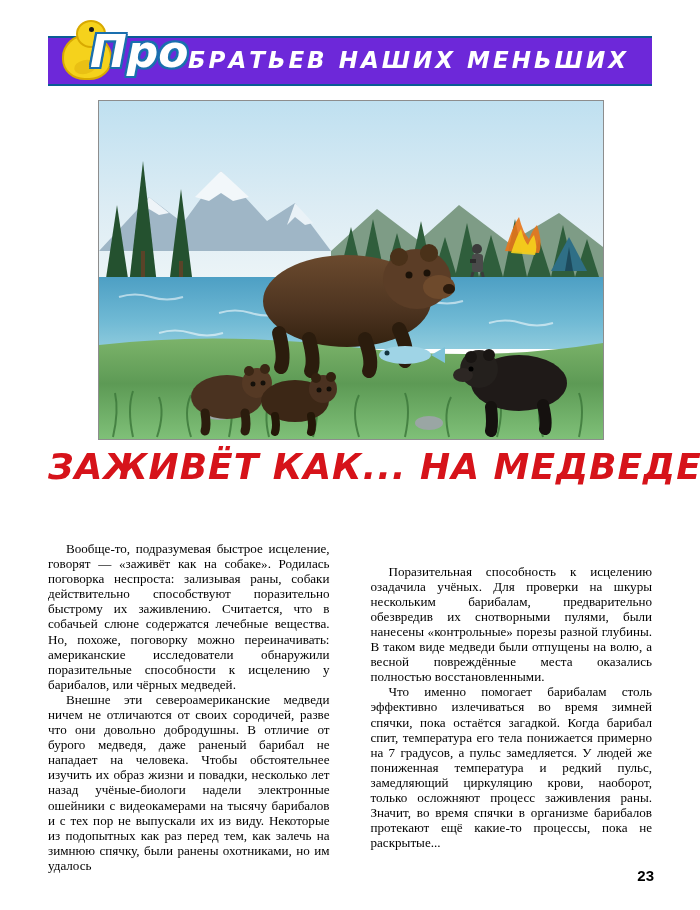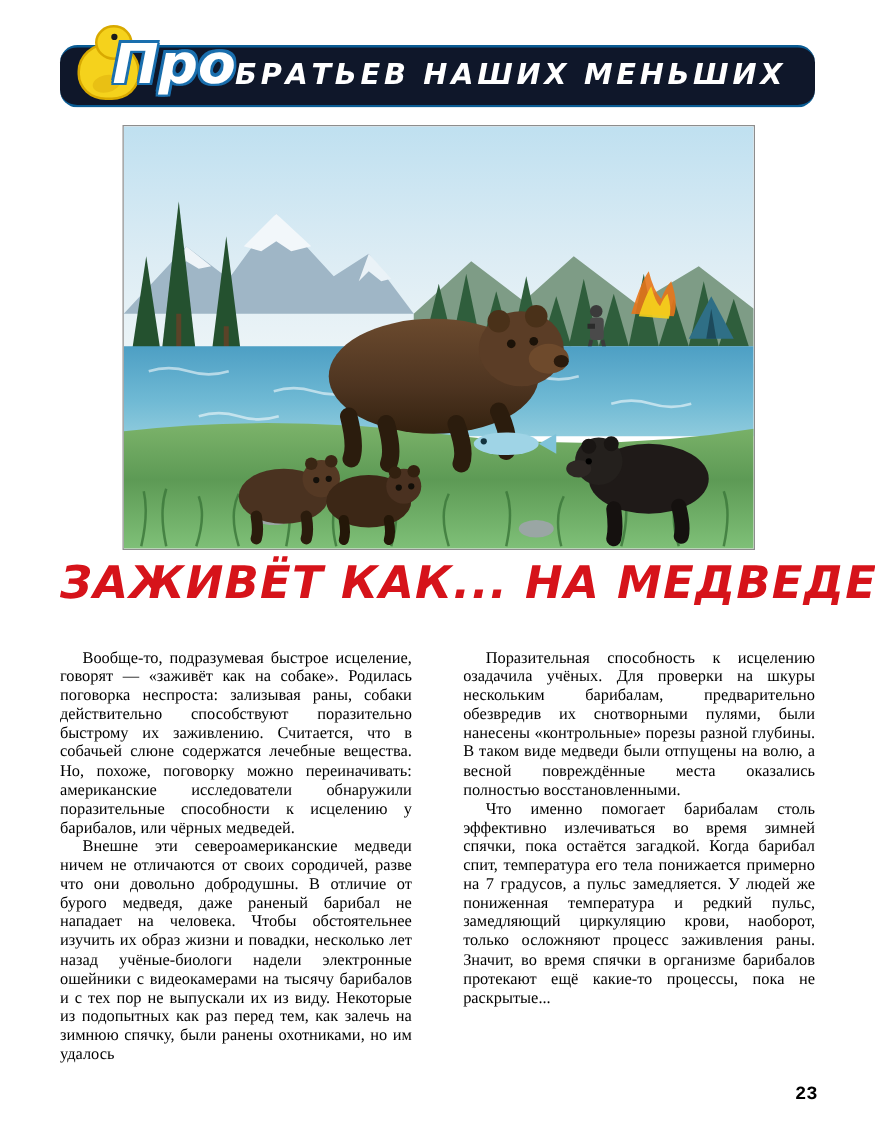--- a/index.html
+++ b/index.html
@@ -22,24 +22,23 @@
     padding: 0;
   }
 
   
   .banner {
     position: absolute;
     left: 48px;
     top: 36px;
     width: 604px;
     height: 46px;
-    background: #0f172a;
+    background: #6d28d9;
     border-top: 2px solid #0a5c94;
     border-bottom: 2px solid #0a5c94;
-    border-radius: 14px;
   }
   .banner-inner {
     position: relative;
     width: 100%;
     height: 100%;
   }
   .banner-title {
     position: absolute;
     left: 140px;
     top: 9px;
@@ -148,25 +147,26 @@
     font-size: 36px;
     letter-spacing: 1px;
     color: #d6131a;
     white-space: nowrap;
   }
 
   
   .columns {
     position: absolute;
     left: 48px;
-    top: 518px;
+    top: 532px;
     width: 604px;
     height: 350px;
     display: flex;
     gap: 41px;
+    align-items: center;
   }
   .col {
     width: 289px;
     font-size: 13.1px;
     line-height: 15.1px;
     text-align: justify;
     text-align-last: left;
     hyphens: auto;
   }
   .col p {
@@ -178,21 +178,21 @@
     text-align: right;
     font-family: "DejaVu Sans", sans-serif;
     font-weight: bold;
     font-size: 12.3px;
     text-indent: 0;
   }
   .page-number {
     position: absolute;
     right: 46px;
     bottom: 26px;
-    font-family: Liberation Mono, monospace;
+    font-family: Liberation Sans, sans-serif;
     font-weight: bold;
     font-size: 15px;
     color: #000;
   }
 </style>
 </head>
 <body>
 
 <div class="page">
 

